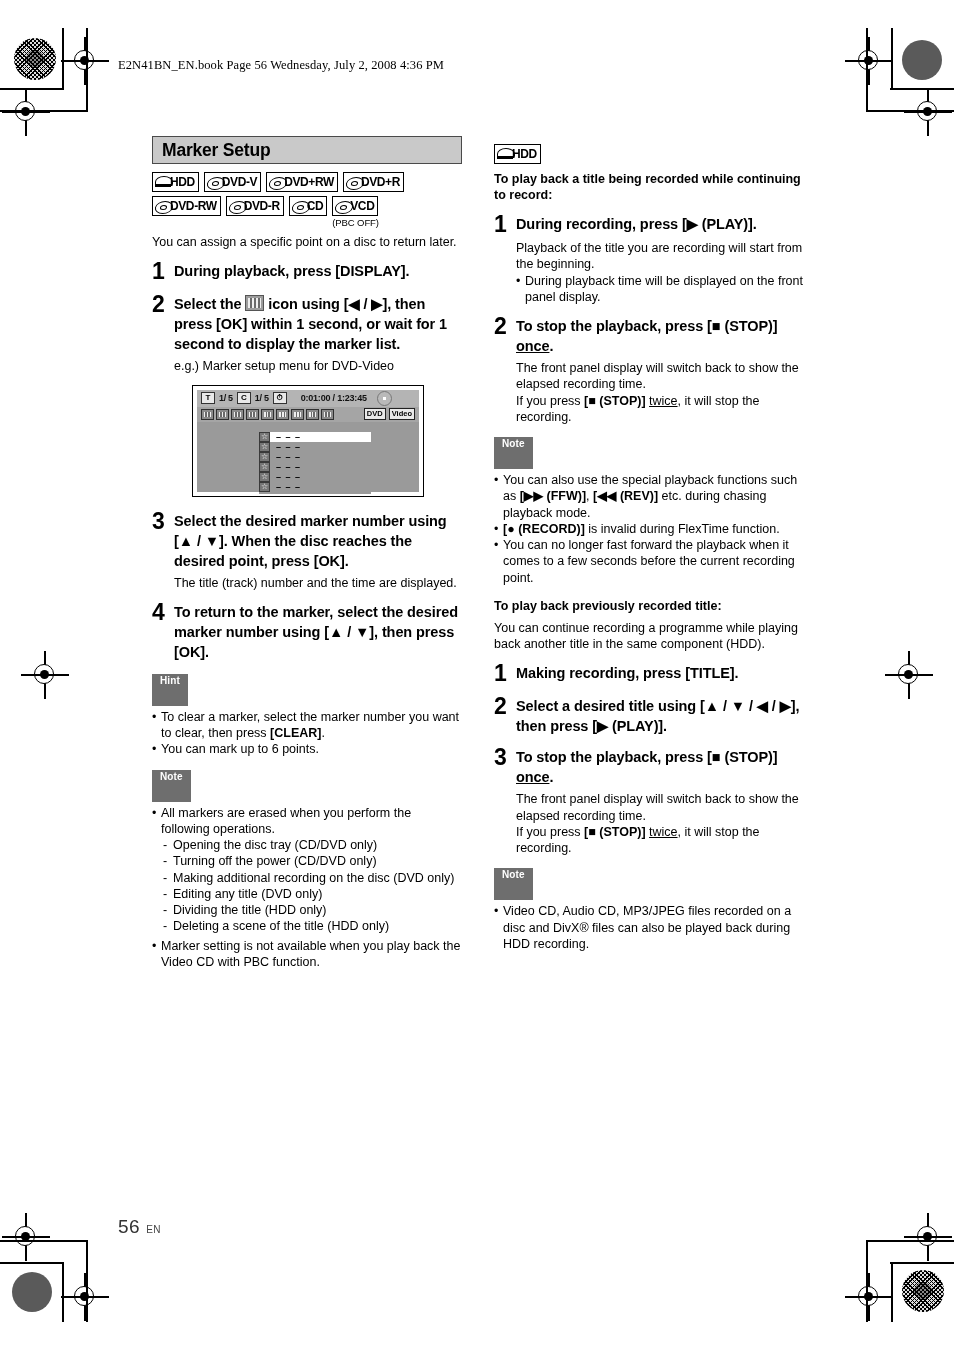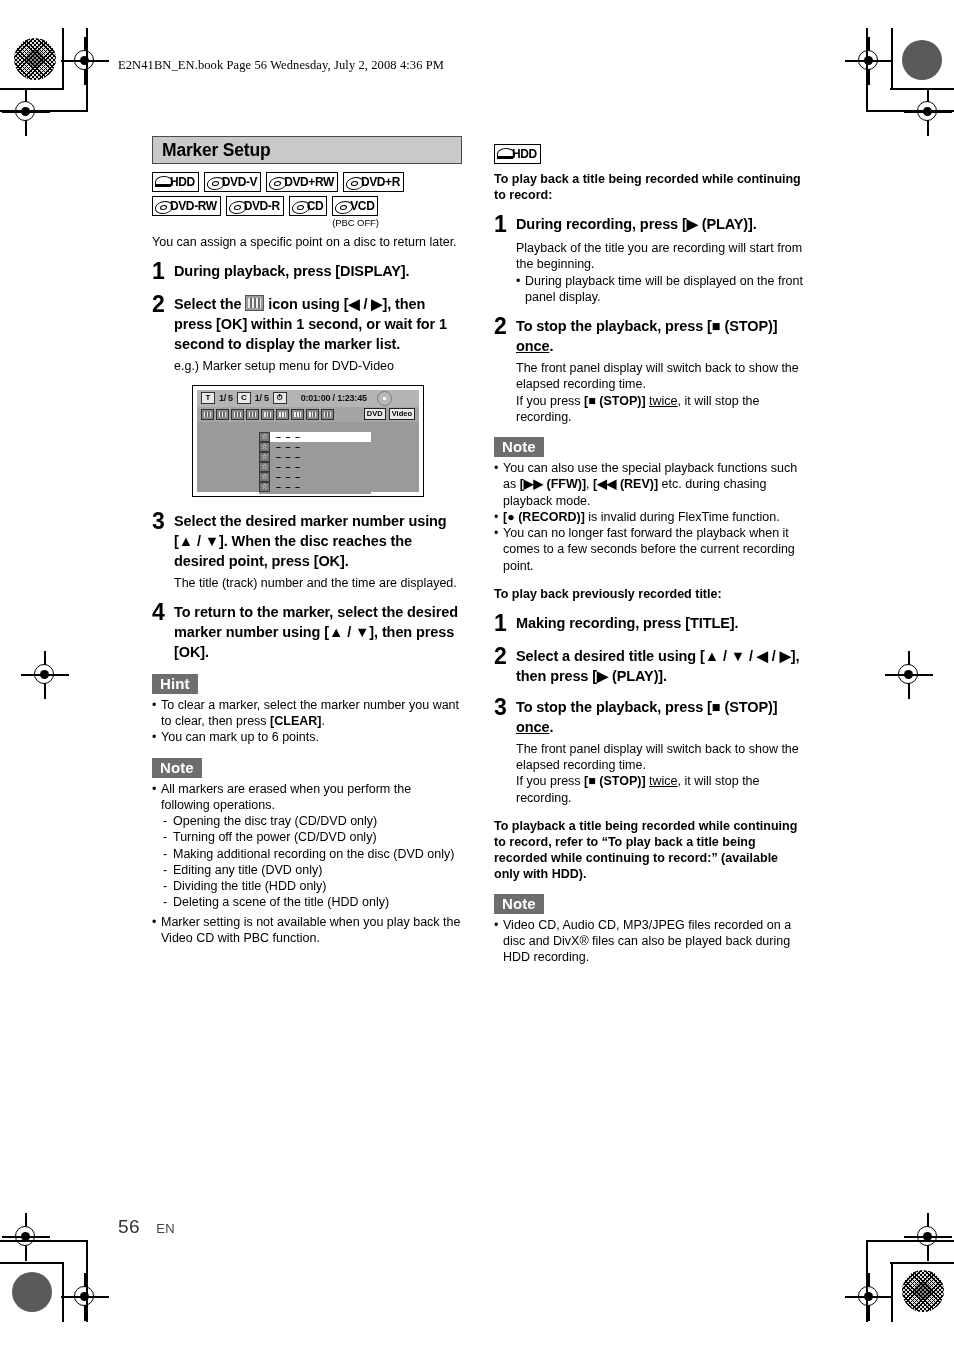--- a/index.html
+++ b/index.html
@@ -114,21 +114,21 @@
     display:flex;
   }
   .step-sub-bullet .b { width:9px; flex:none; }
 
   .sub-head {
     font-size:12.5px; font-weight:bold; line-height:1.28; margin-top:12px;
   }
 
   .tag {
     display:inline-block; background:#6e6e6e; color:#fff;
-    font-size:15px; font-weight:bold; padding:1px 8px 2px 8px;
+    font-size:10px; font-weight:bold; padding:1px 8px 20px 8px;
     margin-top:12px; letter-spacing:0.1px;
   }
   ul.notes { list-style:none; margin:3px 0 0 0; padding:0; }
   ul.notes li {
     font-size:12.5px; line-height:1.30; display:flex; margin-top:0px;
   }
   ul.notes li .bullet { width:9px; flex:none; }
   ul.sublist { list-style:none; margin:0; padding:0; }
   ul.sublist li { display:flex; font-size:12.5px; line-height:1.30; margin-left:11px; }
   ul.sublist li .dash { width:10px; flex:none; }
@@ -190,21 +190,21 @@
   .osd-dashes {
     flex:1; font-size:9px; font-weight:bold; letter-spacing:1px;
     color:#000; padding-left:6px; line-height:10px;
   }
   .osd-row.sel .osd-dashes { background:#ffffff; }
 
   .pagenum {
     position:absolute; left:118px; top:1216px;
     font-size:19px; color:#333; letter-spacing:0.5px;
   }
-  .pagenum .en { font-size:13px; margin-left:16px; color:#444; }
+  .pagenum .en { font-size:10px; margin-left:6px; color:#444; }
 </style>
 </head>
 <body>
 
 <div>
 
   <div class="reg-circle reg-halftone" style="left:14px; top:38px; width:42px; height:42px;"></div>
   <div class="target" style="left:11px; top:97px;">
       <div class="ring"></div>
       <div class="dot"></div>
@@ -522,20 +522,21 @@
           <span class="bullet">•</span>
           <span><b class="k">[● (RECORD)]</b> is invalid during FlexTime function.</span>
         </li>
       <li>
           <span class="bullet">•</span>
           <span>You can no longer fast forward the playback when it comes to a few seconds before the current recording point.</span>
         </li>
     </ul>
 
     <div class="sub-head">To play back previously recorded title:</div>
+    <p class="body">You can continue recording a programme while playing back another title in the same component (HDD).</p>
 
     
     <div class="step">
       <div class="step-num">1</div>
       <div class="step-text">Making recording, press [TITLE].</div>
     </div>
 
     <div class="step">
       <div class="step-num">2</div>
       <div class="step-text">Select a desired title using [▲ / ▼ / ◀ / ▶], then press [▶ (PLAY)].</div>
@@ -545,21 +546,20 @@
       <div class="step-num">3</div>
       <div class="step-text">
         <span>To stop the playback, press [■ (STOP)] </span><u class="k">once</u><span>.</span>
       </div>
     </div>
     <div class="step-sub">The front panel display will switch back to show the elapsed recording time.</div>
     <div class="step-sub" style="margin-top:0;">
       <span>If you press <b class="k">[■ (STOP)]</b> </span><u class="k">twice</u><span>, it will stop the recording.</span>
     </div>
 
-    <div class="sub-head">To playback a title being recorded while continuing to record, refer to “To play back a title being recorded while continuing to record:” (available only with HDD).</div>
 
     
     <div class="tag">Note</div>
     <ul class="notes">
       <li>
           <span class="bullet">•</span>
           <span>Video CD, Audio CD, MP3/JPEG files recorded on a disc and DivX® files can also be played back during HDD recording.</span>
         </li>
     </ul>
 

